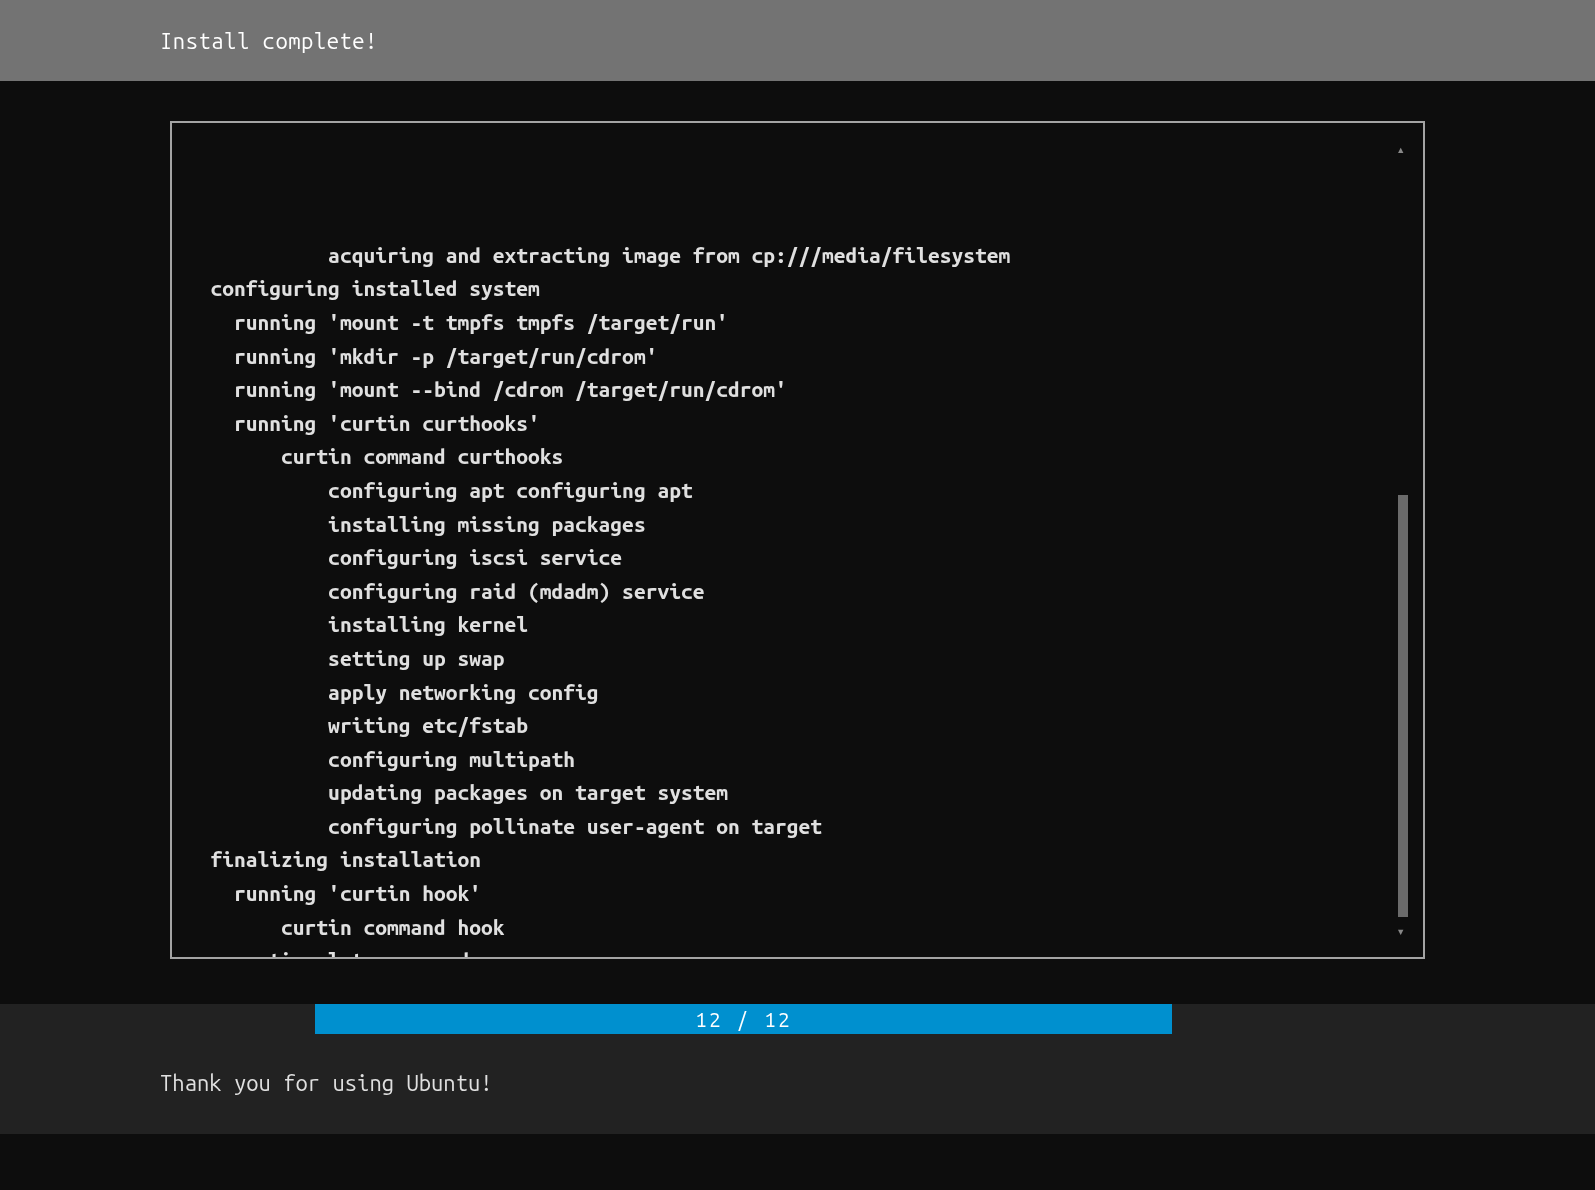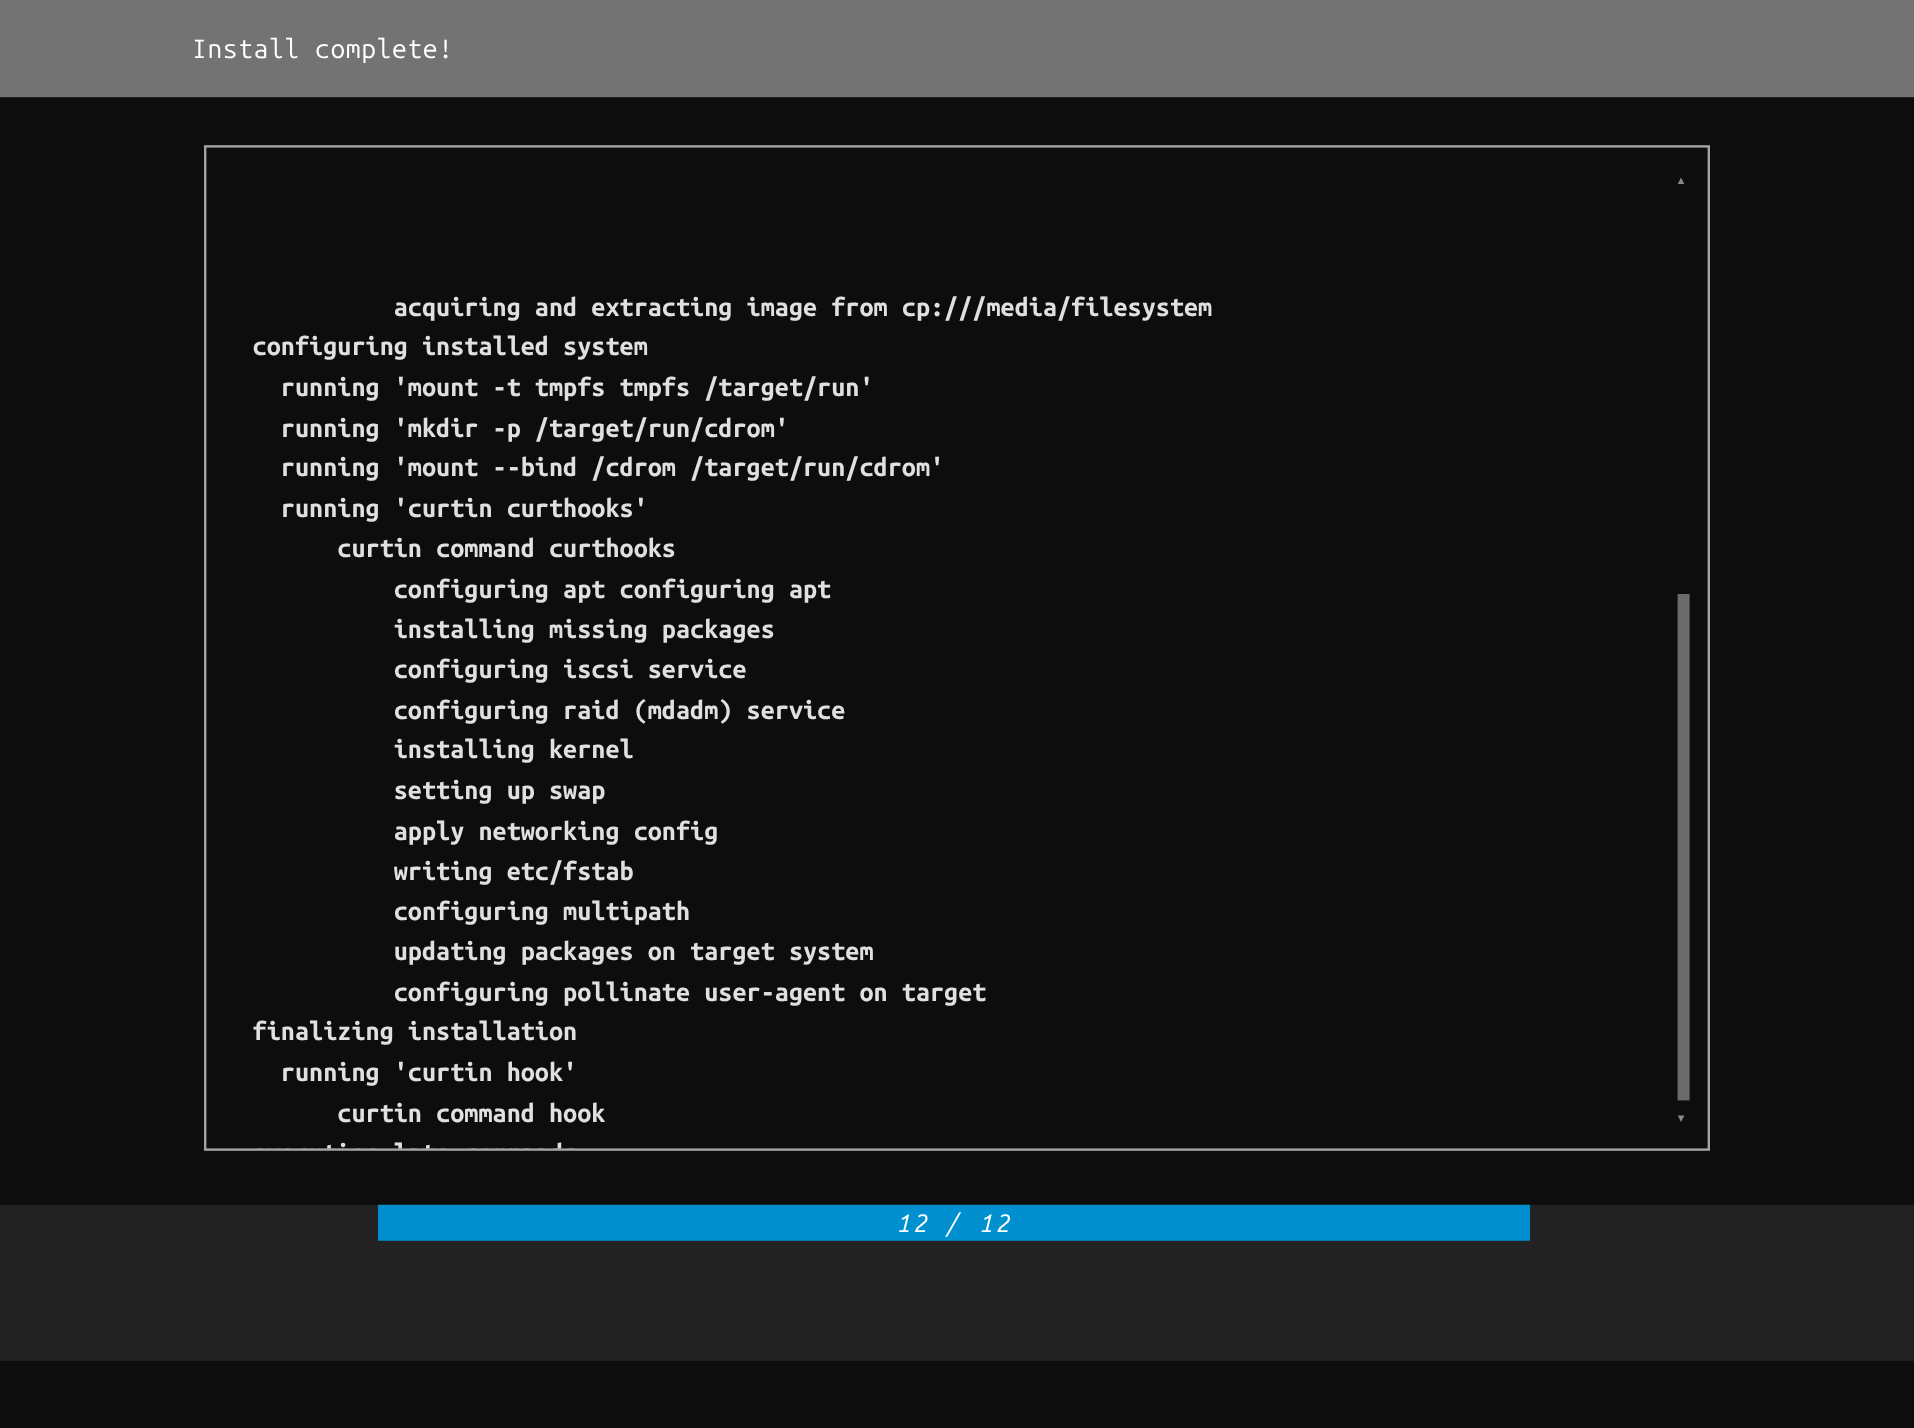--- a/index.html
+++ b/index.html
@@ -87,24 +87,23 @@
       background: #222;
       margin-top: 45px;
       height: 130px;
     }
     .progress-bar {
       background: #0090cf;
       color: #ffffff;
       text-align: center;
       font-size: 21px;
       padding: 3px 0;
-      width: 960px;
+      width: 857px;
       margin-left: 315px;
       letter-spacing: 2px;
-      font-style: italic;
     }
     .footer-text {
       padding: 36px 0 0 160px;
       font-size: 22px;
       color: #e0e0e0;
     }
   </style>
 </head>
 <body>
 
@@ -121,13 +120,14 @@
     </div>
     <span class="scroll-indicator-down">▾</span>
   </div>
 
 </div>
 
 <div class="footer-area">
   <div class="progress-bar">
     <span>12 / 12</span>
   </div>
+  <div class="footer-text">Thank you for using Ubuntu!</div>
 </div>
 
 </body></html>

